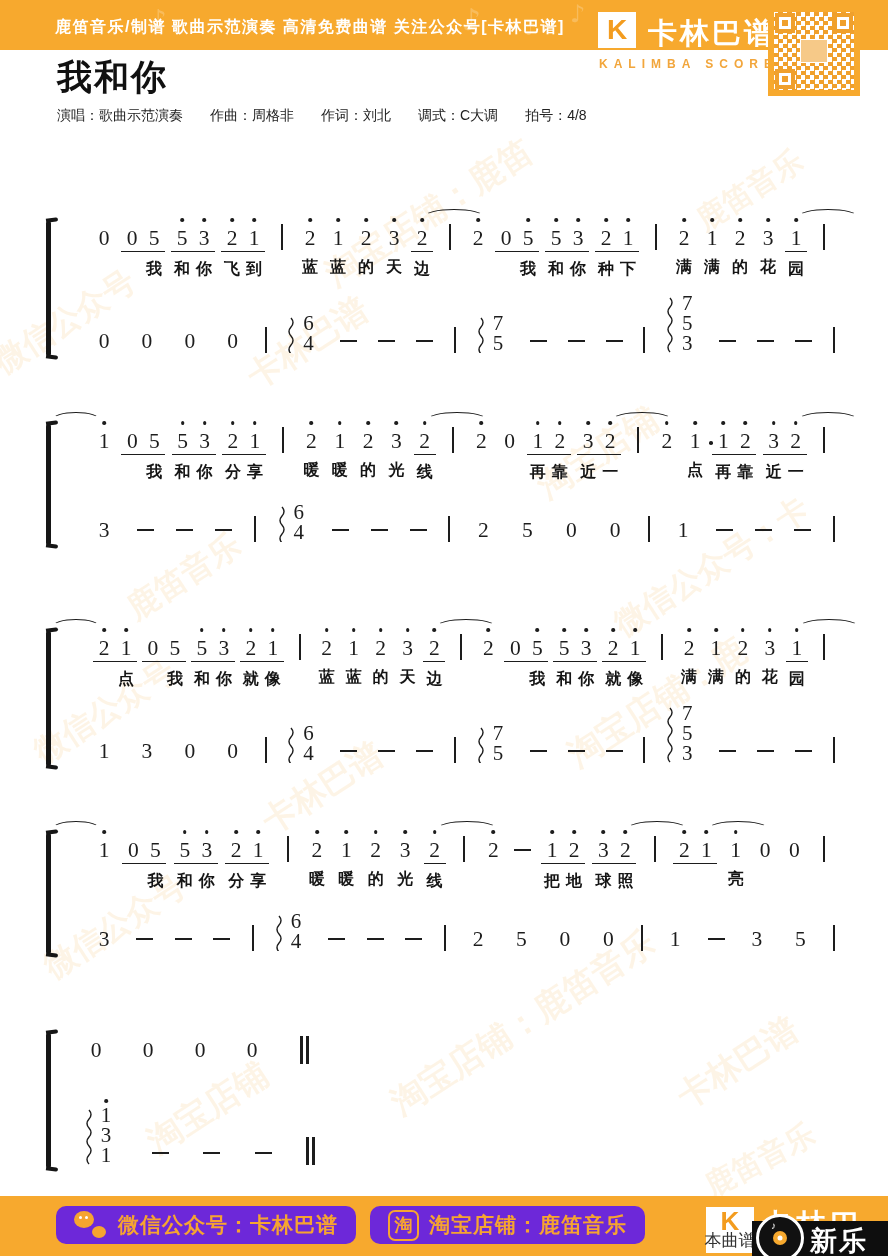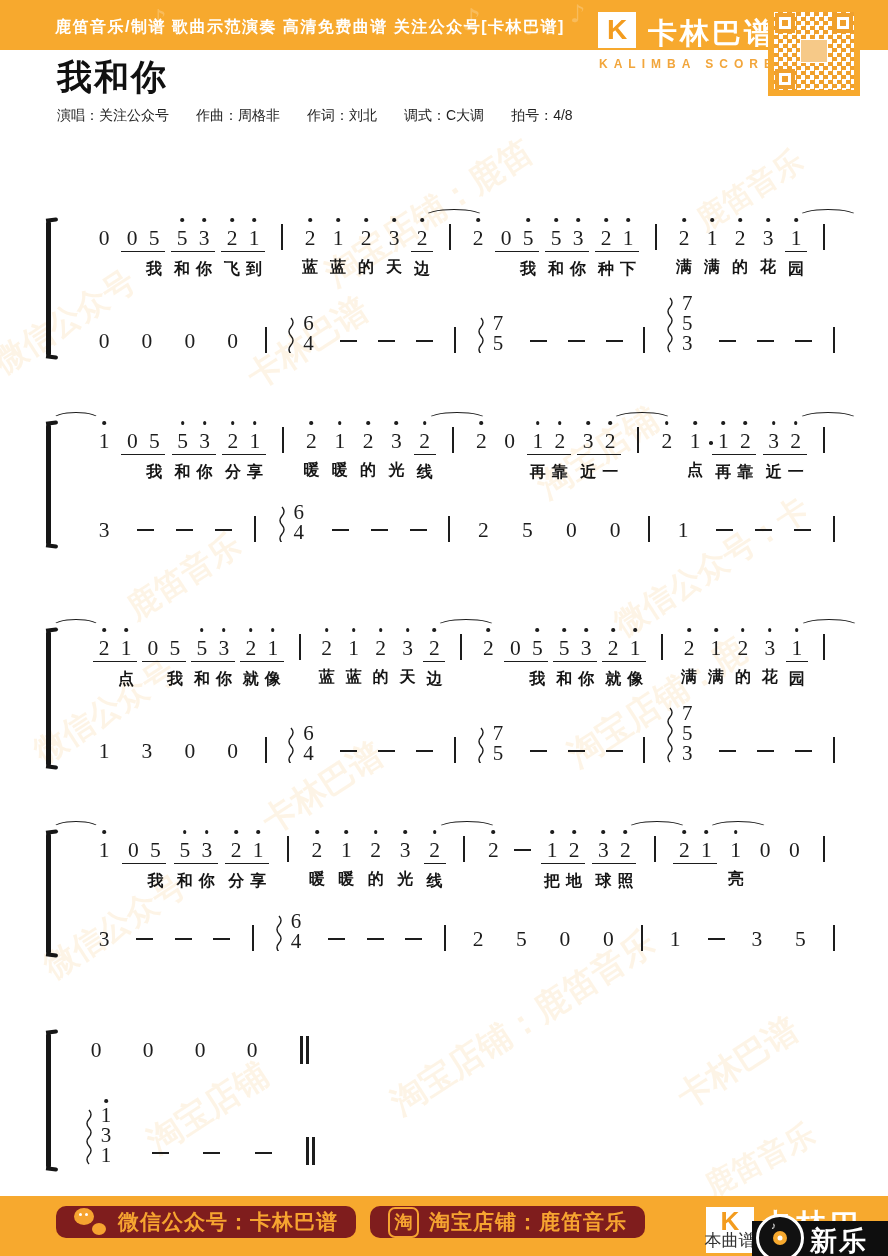--- a/index.html
+++ b/index.html
@@ -59,21 +59,21 @@
   .ebar{display:flex;gap:3px;}
   .ebar i{width:3px;height:28px;background:#1d1d1d;display:block;}
   .dashline{width:17px;height:2.3px;background:#1d1d1d;margin:13px 0 11px;}
   .row.bass .dashline{margin-bottom:11px;}
   .chordcell{display:flex;align-items:flex-end;gap:2px;}
   .stack{display:flex;flex-direction:column;align-items:center;}
   .stack .nt{height:20px;line-height:19px;font-size:21px;}
   .arp{display:block;}
   
   .fband{position:absolute;left:0;top:1196px;width:888px;height:60px;background:#F7A92E;z-index:3;}
-  .pill{position:absolute;top:1206px;height:32px;background:#7f1d1d;border-radius:10px;display:flex;align-items:center;
+  .pill{position:absolute;top:1206px;height:38px;background:#6d28d9;border-radius:10px;display:flex;align-items:center;
         padding:0 18px;gap:10px;z-index:4;}
   .pill .ptxt{color:#F6A430;font-weight:bold;font-size:21px;letter-spacing:1px;}
   .pill.wx{left:56px;}
   .pill.tb{left:370px;}
   .wxicon{position:relative;width:34px;height:28px;}
   .wxicon .b1{position:absolute;left:0;top:0;width:20px;height:17px;border-radius:50%;background:#F6A430;}
   .wxicon .b2{position:absolute;right:2px;bottom:1px;width:14px;height:12px;border-radius:50%;background:#F6A430;}
   .wxicon .b1::before,.wxicon .b1::after{content:"";position:absolute;top:5px;width:3px;height:3px;border-radius:50%;background:#fff;}
   .wxicon .b1::before{left:5px}.wxicon .b1::after{left:11px}
   .tbicon{width:27px;height:27px;border:2.5px solid #F6A430;border-radius:7px;display:flex;align-items:center;justify-content:center;
@@ -120,21 +120,21 @@
 <div class="qr">
   <div class="qr-inner">
     <i class="fm tl"></i>
     <i class="fm tr"></i>
     <i class="fm bl"></i>
     <span class="qr-logo"></span>
   </div>
 </div>
 
 <div class="title">我和你</div>
-<div class="info" id="song-info"><span class="">演唱：关注公众号</span><span class="">作曲：周格非</span><span class="">作词：刘北</span><span class="">调式：C大调</span><span class="">拍号：4/8</span></div>
+<div class="info" id="song-info"><span class="">演唱：歌曲示范演奏</span><span class="">作曲：周格非</span><span class="">作词：刘北</span><span class="">调式：C大调</span><span class="">拍号：4/8</span></div>
 
 <div id="score">
     <div class="system" style="top: 224px; left: 44px;">
       <div class="brace">
         <i></i>
       </div>
       <div class="rows" style="width: 742px; padding-left: 32px;">
         <div class="row">
           <div class="col">
             <span class="nt">

